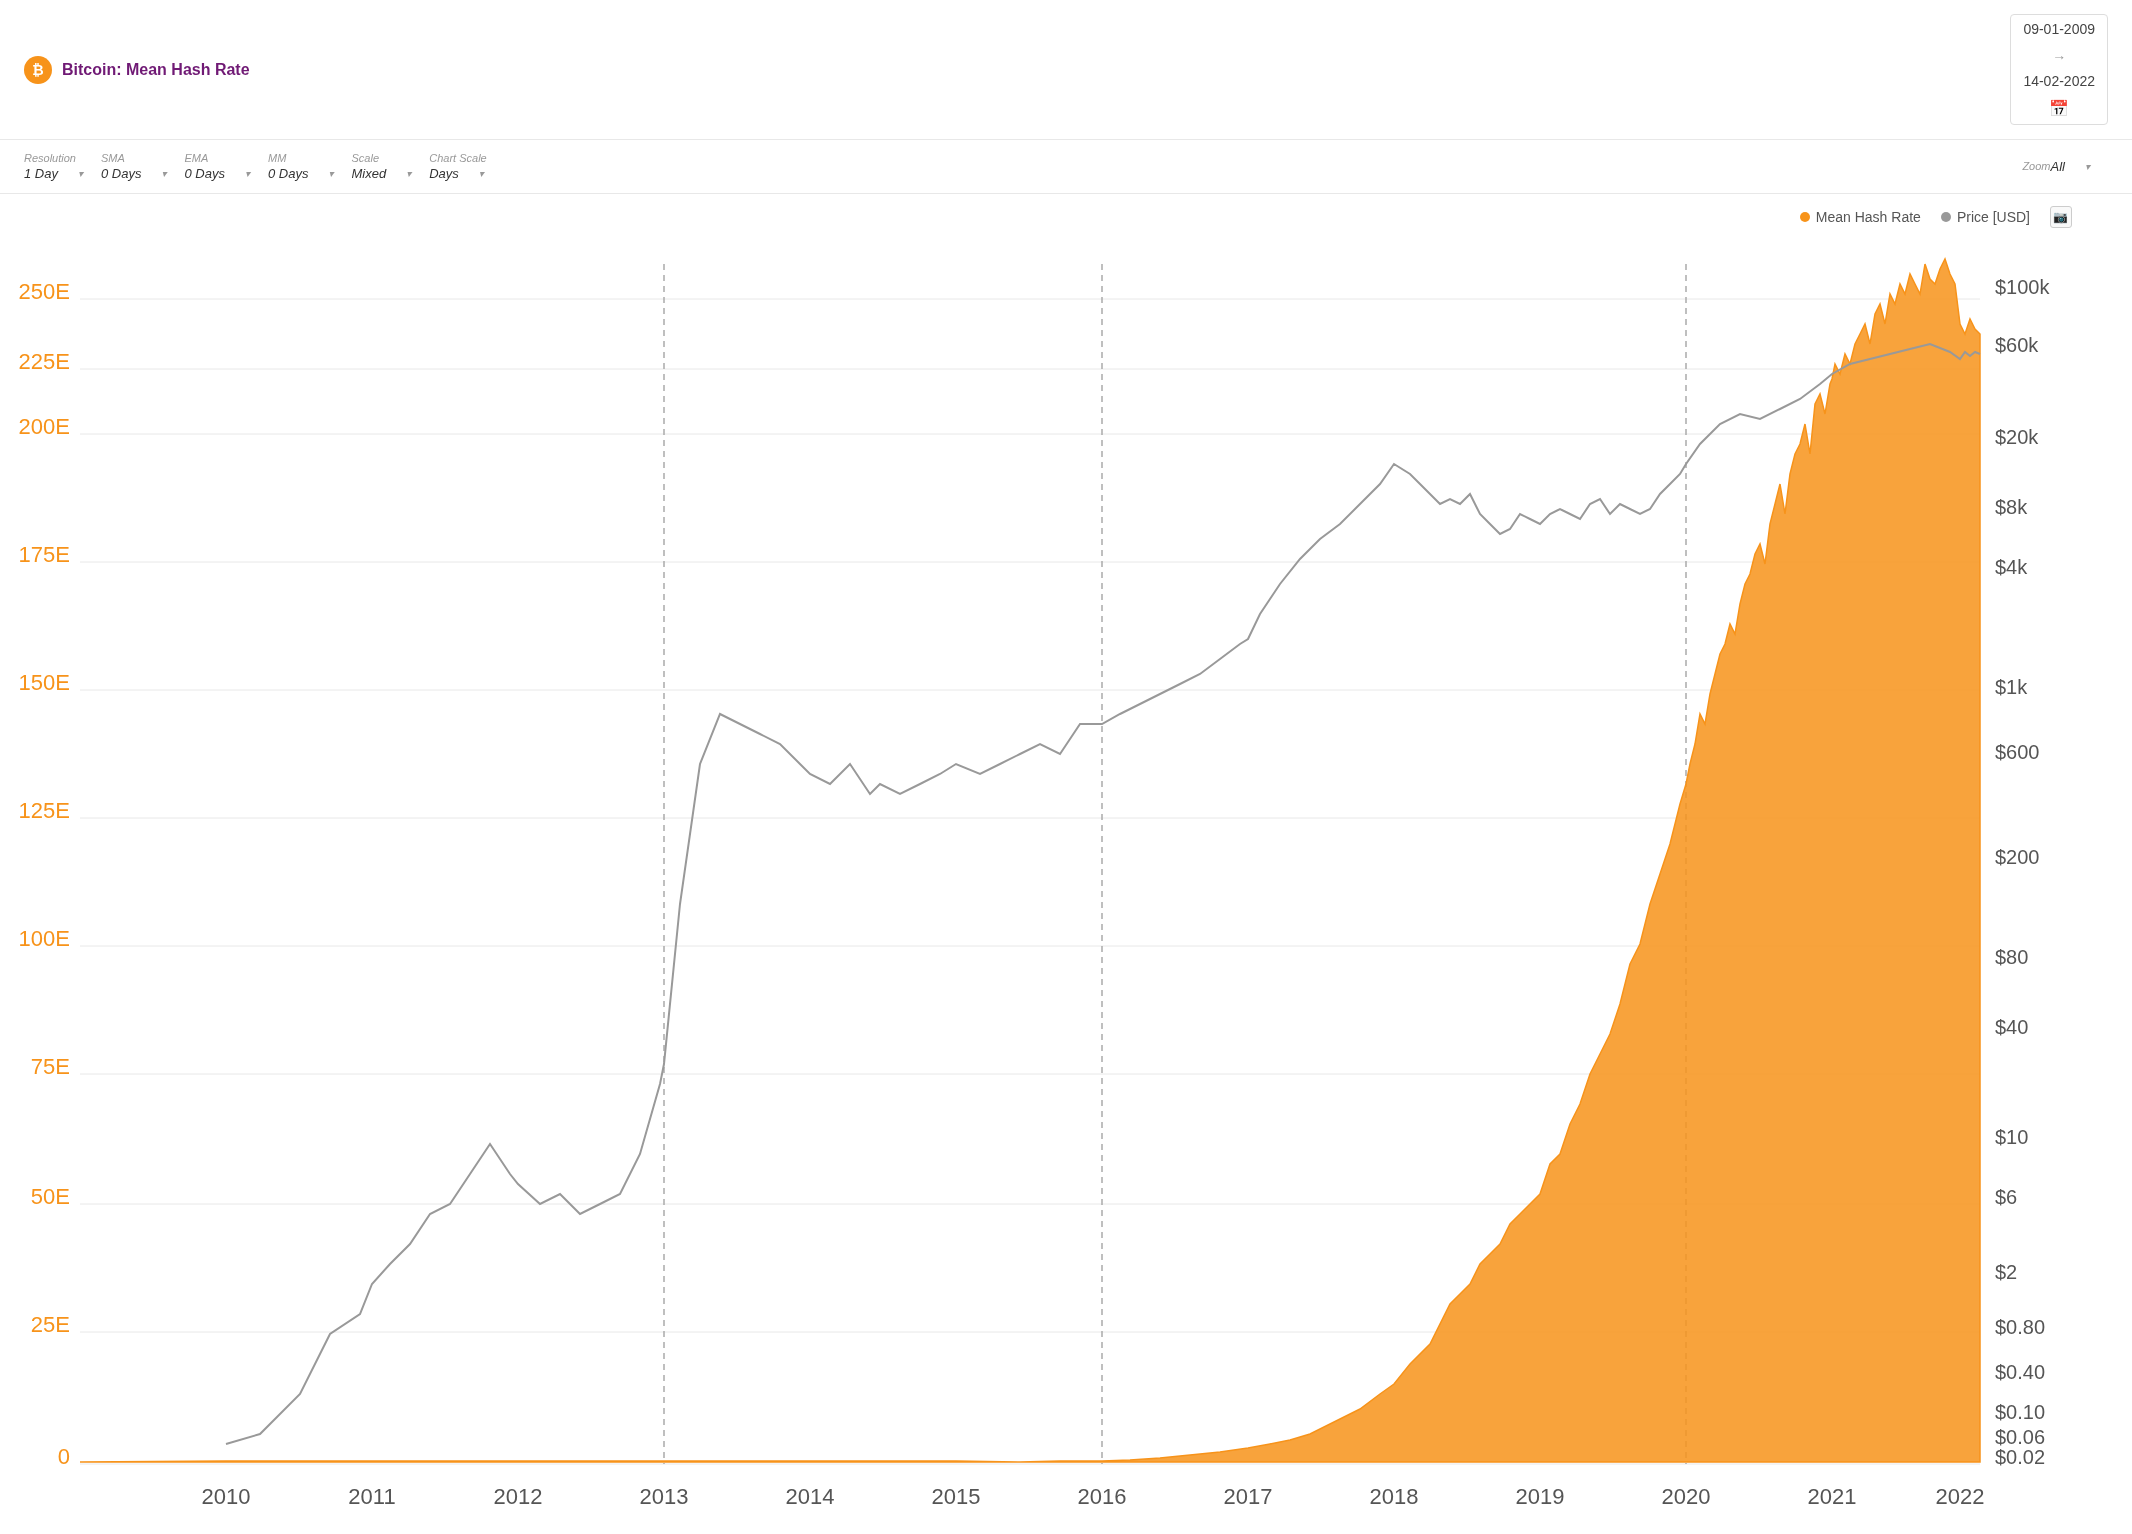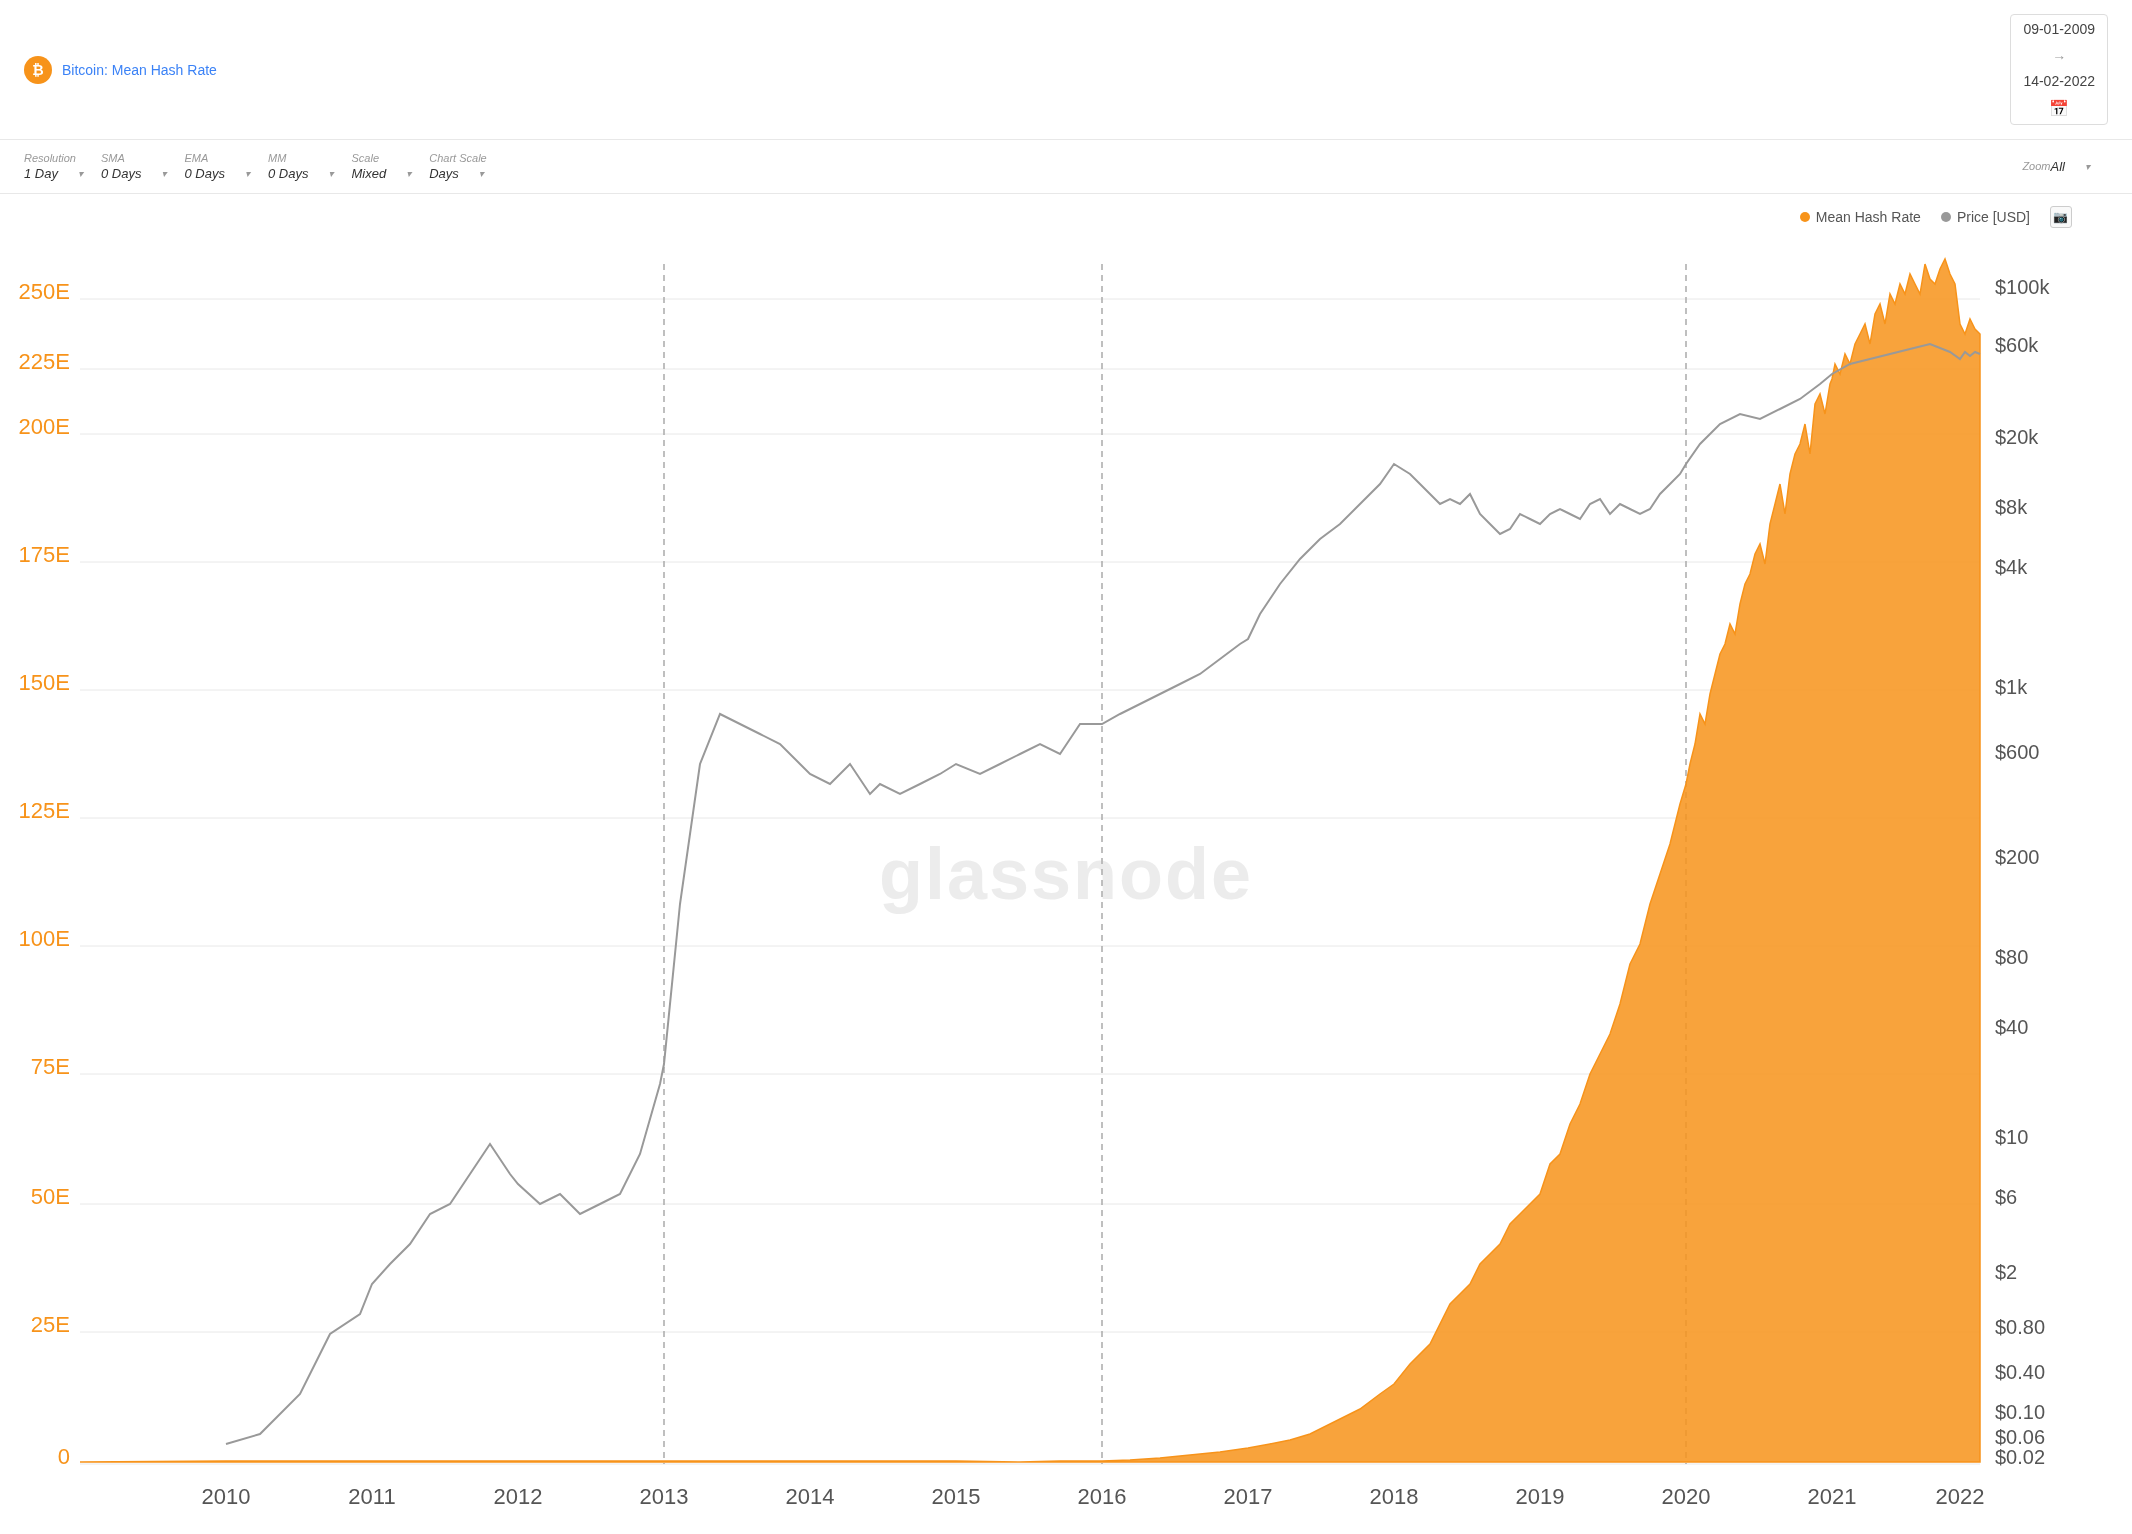--- a/index.html
+++ b/index.html
@@ -4,21 +4,21 @@
   <style>
     * { box-sizing: border-box; margin: 0; padding: 0; }
     body { font-family: -apple-system, BlinkMacSystemFont, 'Segoe UI', sans-serif; background: #fff; color: #333; }
     
     .container { width: 100%; max-width: 2132px; background: #fff; }
     
     
     .header { display: flex; align-items: center; justify-content: space-between; padding: 14px 24px; border-bottom: 1px solid #e8e8e8; }
     .title-area { display: flex; align-items: center; gap: 10px; }
     .btc-icon { width: 28px; height: 28px; background: #f7931a; border-radius: 50%; display: flex; align-items: center; justify-content: center; color: #fff; font-weight: bold; font-size: 14px; }
-    .page-title { font-size: 14px; font-weight: 400; color: #3b82f6; }
+    .page-title { font-size: 16px; font-weight: 700; color: #701a75; }
     .date-range { display: flex; align-items: center; gap: 10px; border: 1px solid #ddd; border-radius: 4px; padding: 6px 12px; font-size: 14px; color: #444; flex-direction: column; }
     .date-separator { color: #999; }
     .calendar-icon { color: #999; font-size: 16px; }
     
     
     .toolbar { display: flex; align-items: center; gap: 0; padding: 8px 24px; border-bottom: 1px solid #e8e8e8; font-style: italic; }
     .toolbar-item { display: flex; flex-direction: column; padding: 4px 18px 4px 0; cursor: pointer; }
     .toolbar-item:first-child { padding-left: 0; }
     .toolbar-label { font-size: 11px; color: #999; margin-bottom: 2px; }
     .toolbar-value { font-size: 13px; color: #333; display: flex; align-items: center; gap: 20px; }
@@ -121,21 +121,20 @@
         <span>Mean Hash Rate</span>
       </div>
       <div class="legend-item">
         <div class="legend-dot-gray"></div>
         <span>Price [USD]</span>
       </div>
       <div class="camera-icon">📷</div>
     </div>
 
     <div class="chart-container">
-      <div class="watermark">glassnode</div>
 
       <svg class="chart" viewBox="0 0 2132 1340" xmlns="http://www.w3.org/2000/svg">
 
         <text x="70" y="1260" text-anchor="end" font-size="22" fill="#f7931a">0</text>
         <text x="70" y="1128" text-anchor="end" font-size="22" fill="#f7931a">25E</text>
         <text x="70" y="1000" text-anchor="end" font-size="22" fill="#f7931a">50E</text>
         <text x="70" y="870" text-anchor="end" font-size="22" fill="#f7931a">75E</text>
         <text x="70" y="742" text-anchor="end" font-size="22" fill="#f7931a">100E</text>
         <text x="70" y="614" text-anchor="end" font-size="22" fill="#f7931a">125E</text>
         <text x="70" y="486" text-anchor="end" font-size="22" fill="#f7931a">150E</text>

